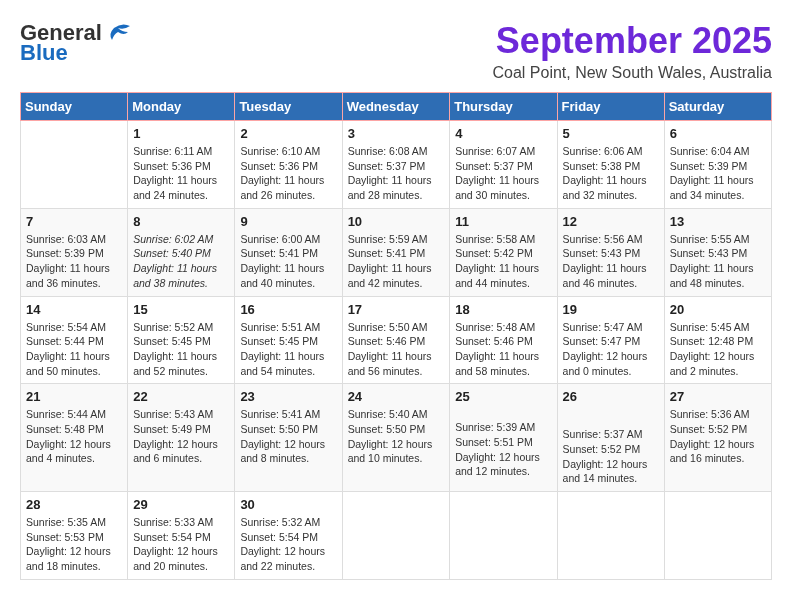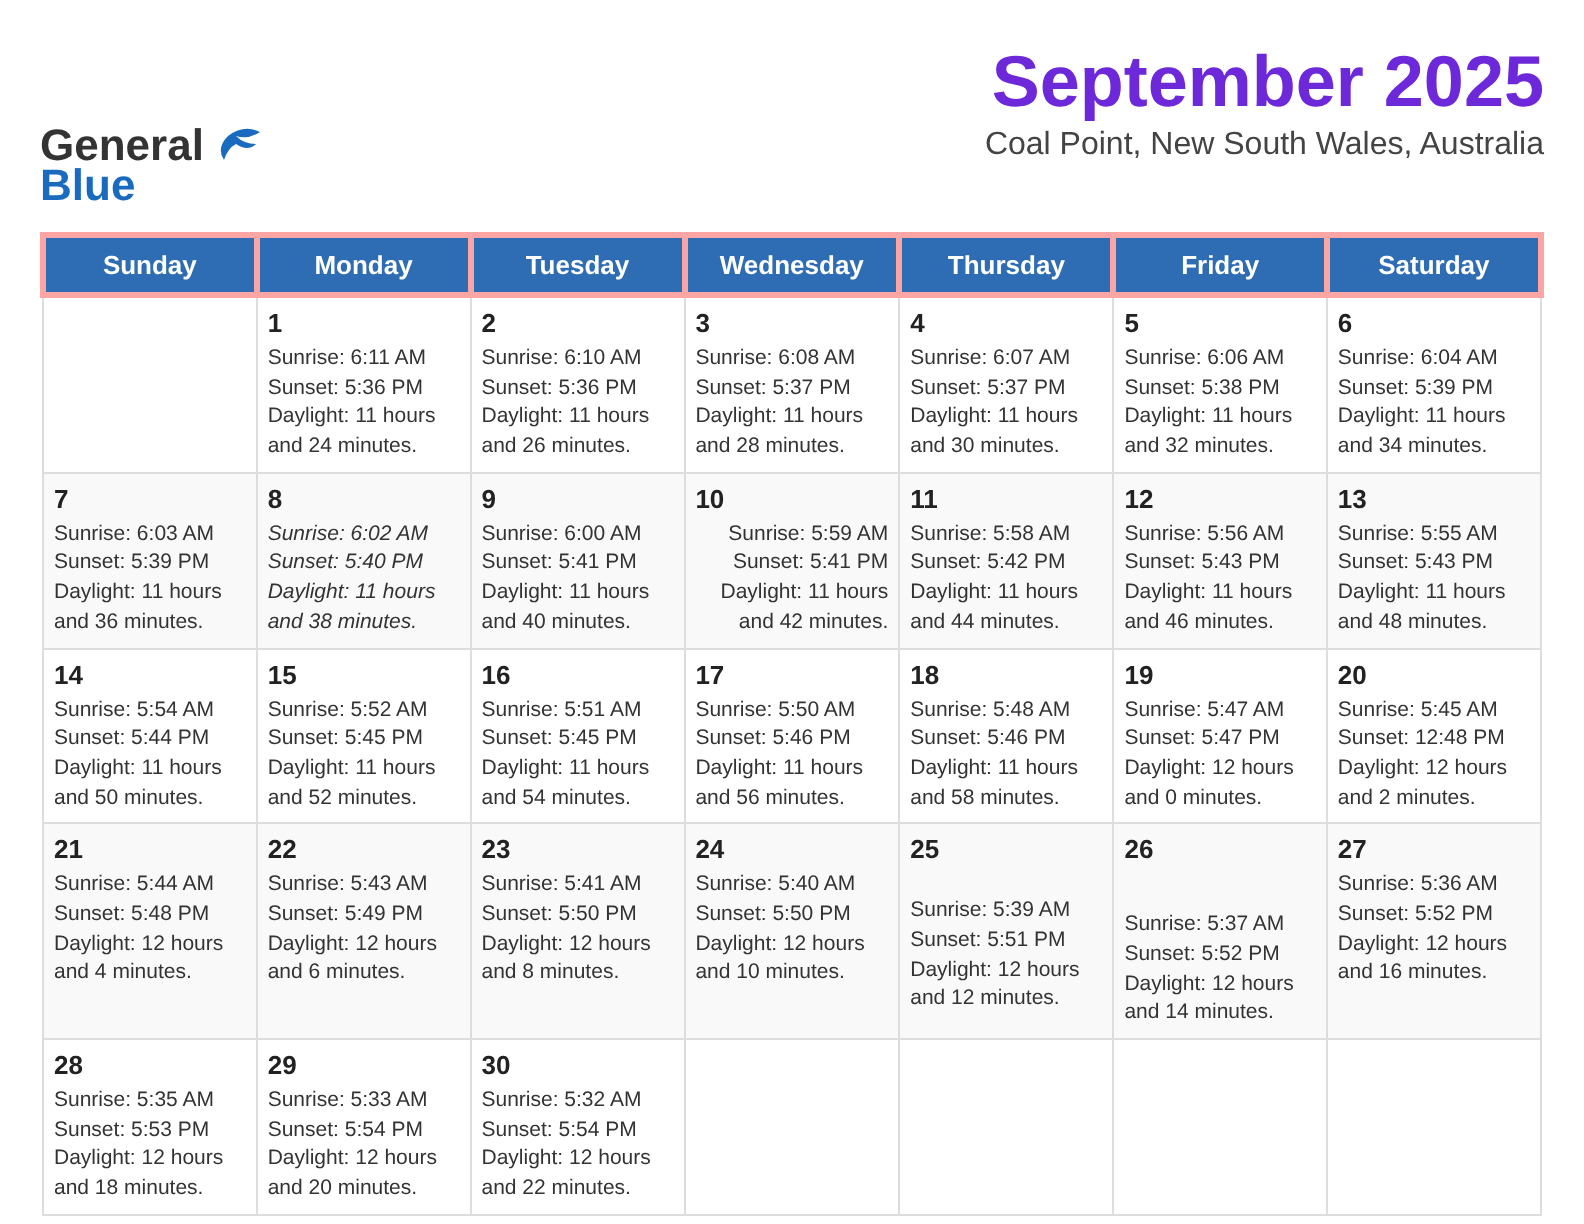--- a/index.html
+++ b/index.html
@@ -18,21 +18,20 @@
     }
     .logo {
       display: flex;
       flex-direction: column;
       align-items: flex-start;
     }
     .logo-row {
       display: flex;
       align-items: center;
       gap: 2px;
-      margin-top: 40px;
     }
     .title-area {
       text-align: right;
     }
     .month-title {
       font-size: 36px;
       font-weight: bold;
       color: #6d28d9;
     }
     .location-title {
@@ -42,24 +41,24 @@
     }
     .calendar {
       width: 100%;
       border-collapse: collapse;
       font-size: 11px;
     }
     .calendar th {
       background-color: #2e6db4;
       color: #fff;
       padding: 6px 4px;
-      text-align: center;
+      text-align: left;
       font-size: 13px;
       font-weight: bold;
-      border: 3px solid #fca5a5;
+      border: 1px solid #fca5a5;
     }
     .calendar td {
       vertical-align: top;
       padding: 5px 5px;
       border: 1px solid #ddd;
       width: 108px;
       min-height: 80px;
       background: #fff;
     }
     .calendar tr:nth-child(even) td {
@@ -174,21 +173,21 @@
         </td>
         <td>
           <div class="day-number">9</div>
           <div class="day-info" style="white-space: pre-line;">Sunrise: 6:00 AM
 Sunset: 5:41 PM
 Daylight: 11 hours
 and 40 minutes.</div>
         </td>
         <td>
           <div class="day-number">10</div>
-          <div class="day-info" style="white-space: pre-line; text-align: right;">Sunrise: 5:59 AM
+          <div class="day-info" style="white-space: pre-line;">Sunrise: 5:59 AM
 Sunset: 5:41 PM
 Daylight: 11 hours
 and 42 minutes.</div>
         </td>
         <td>
           <div class="day-number">11</div>
           <div class="day-info" style="white-space: pre-line;">Sunrise: 5:58 AM
 Sunset: 5:42 PM
 Daylight: 11 hours
 and 44 minutes.</div>

